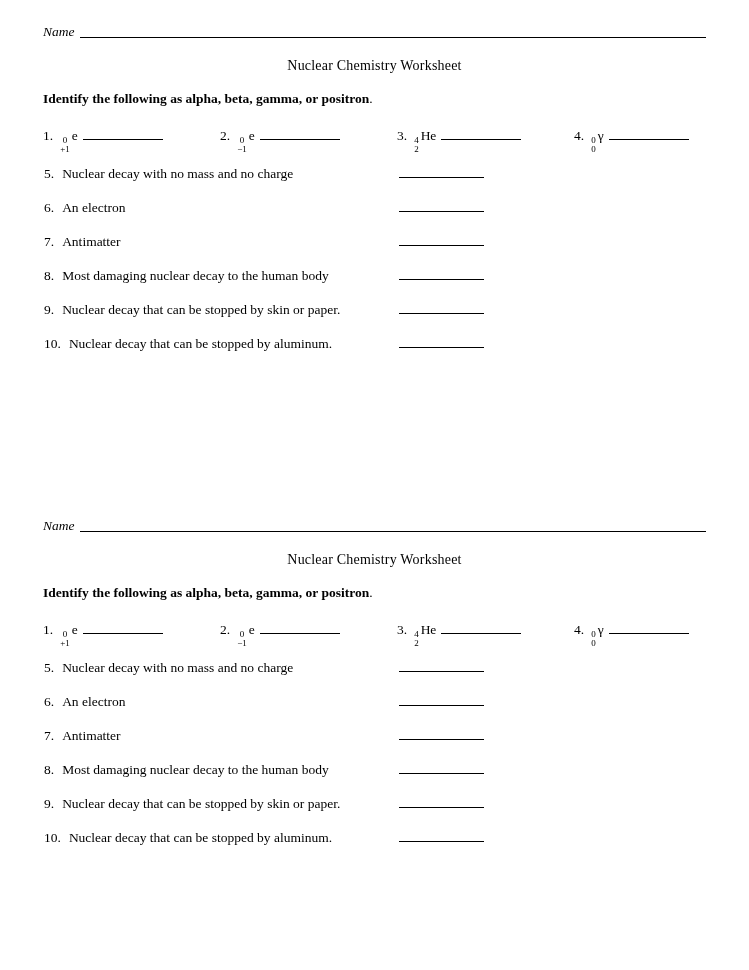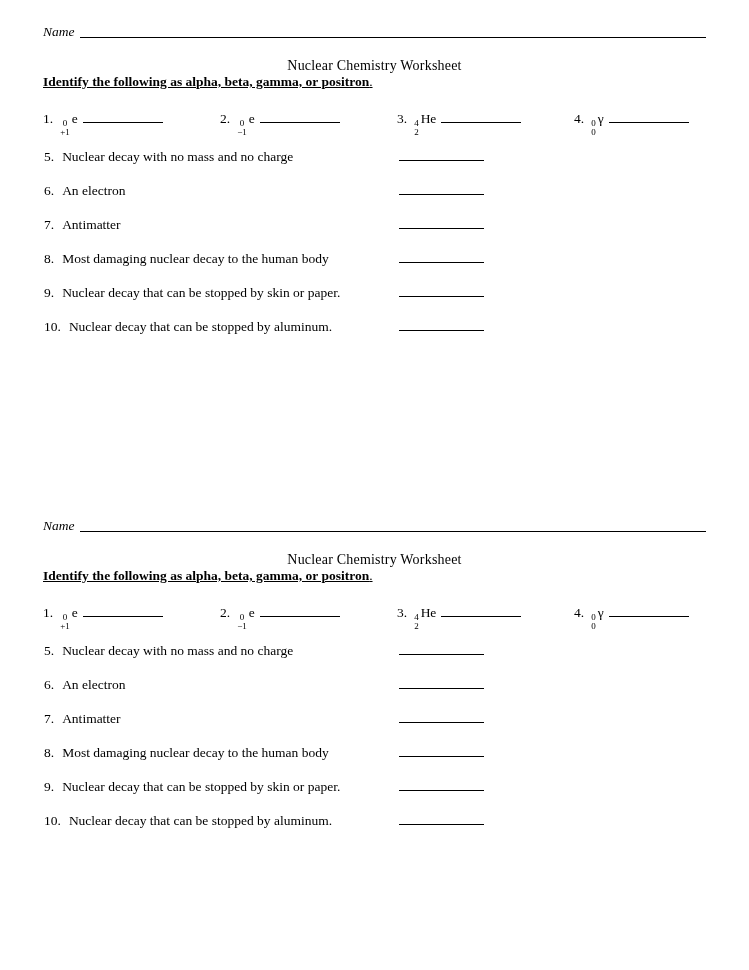--- a/index.html
+++ b/index.html
@@ -35,21 +35,21 @@
     margin-bottom: 2px;
   }
 
   .title {
     text-align: center;
     font-size: 14px;
     margin-top: 18px;
     letter-spacing: 0.2px;
   }
 
-  .instruction { margin: 0 43px 0 43px; text-decoration: underline; }
+  .instruction { margin: 17px 43px 0 43px; }
   .bold { font-weight: bold; }
 
   .notation-row {
     margin-top: 21px;
     padding-left: 43px;
     white-space: nowrap;
   }
   .notation-item {
     display: inline-block;
     width: 177px;

